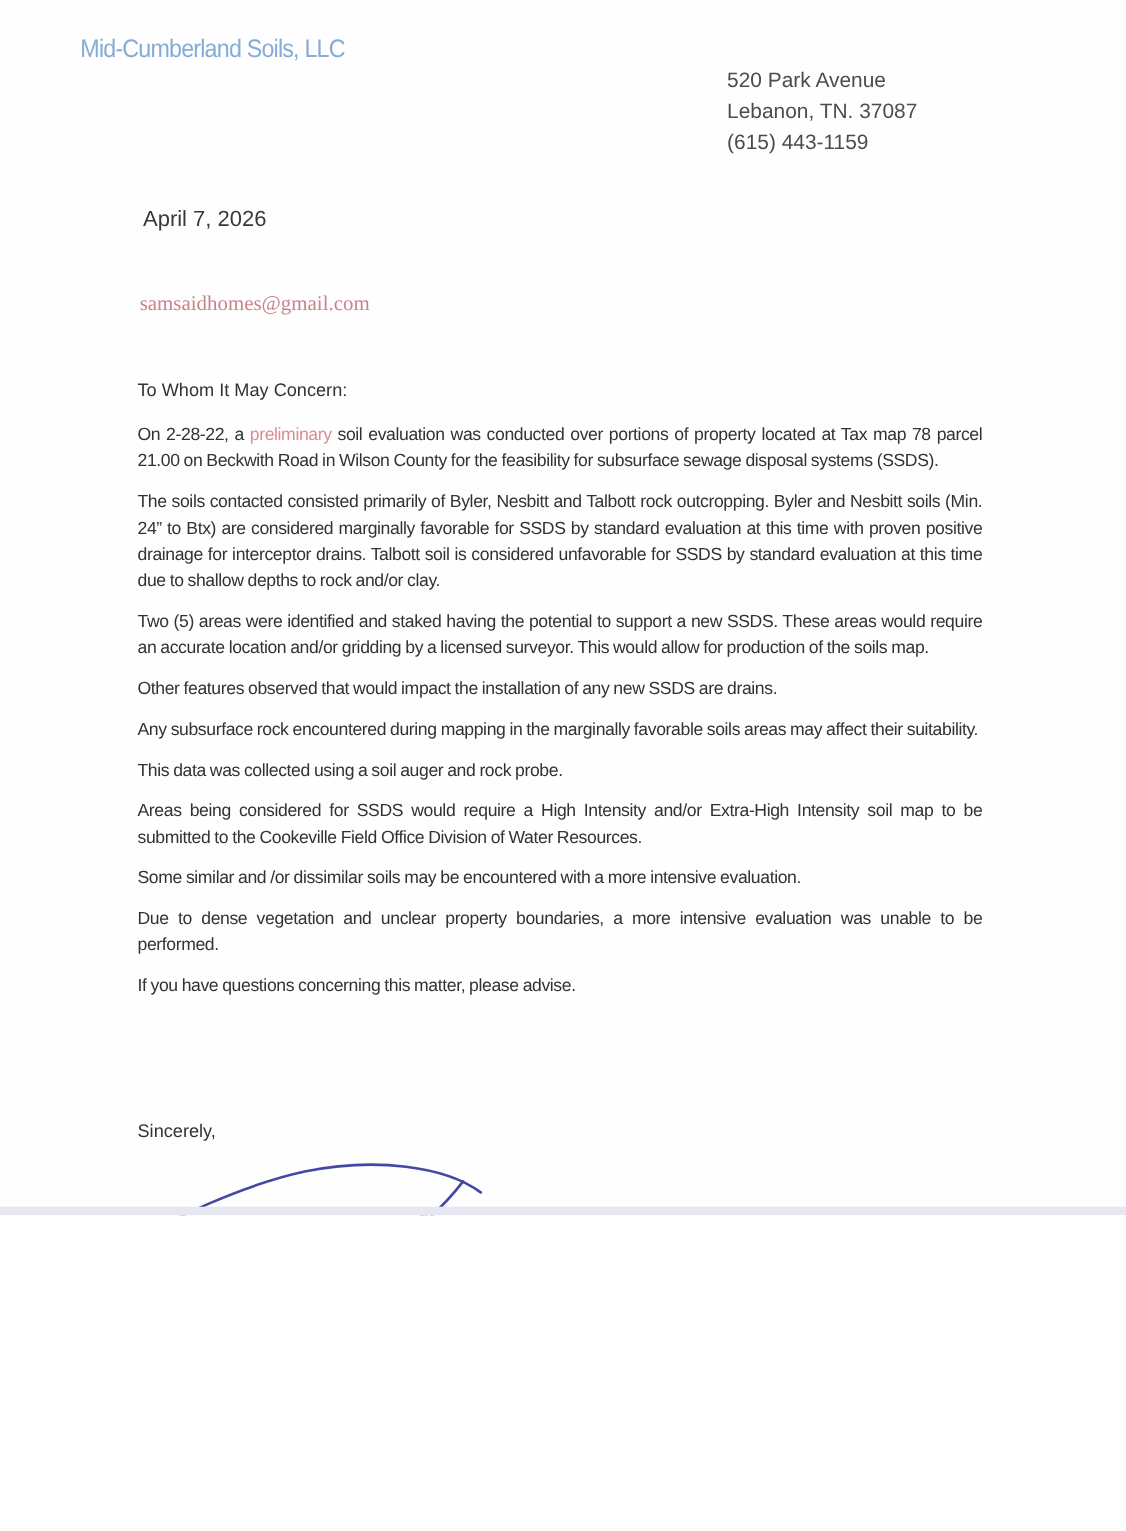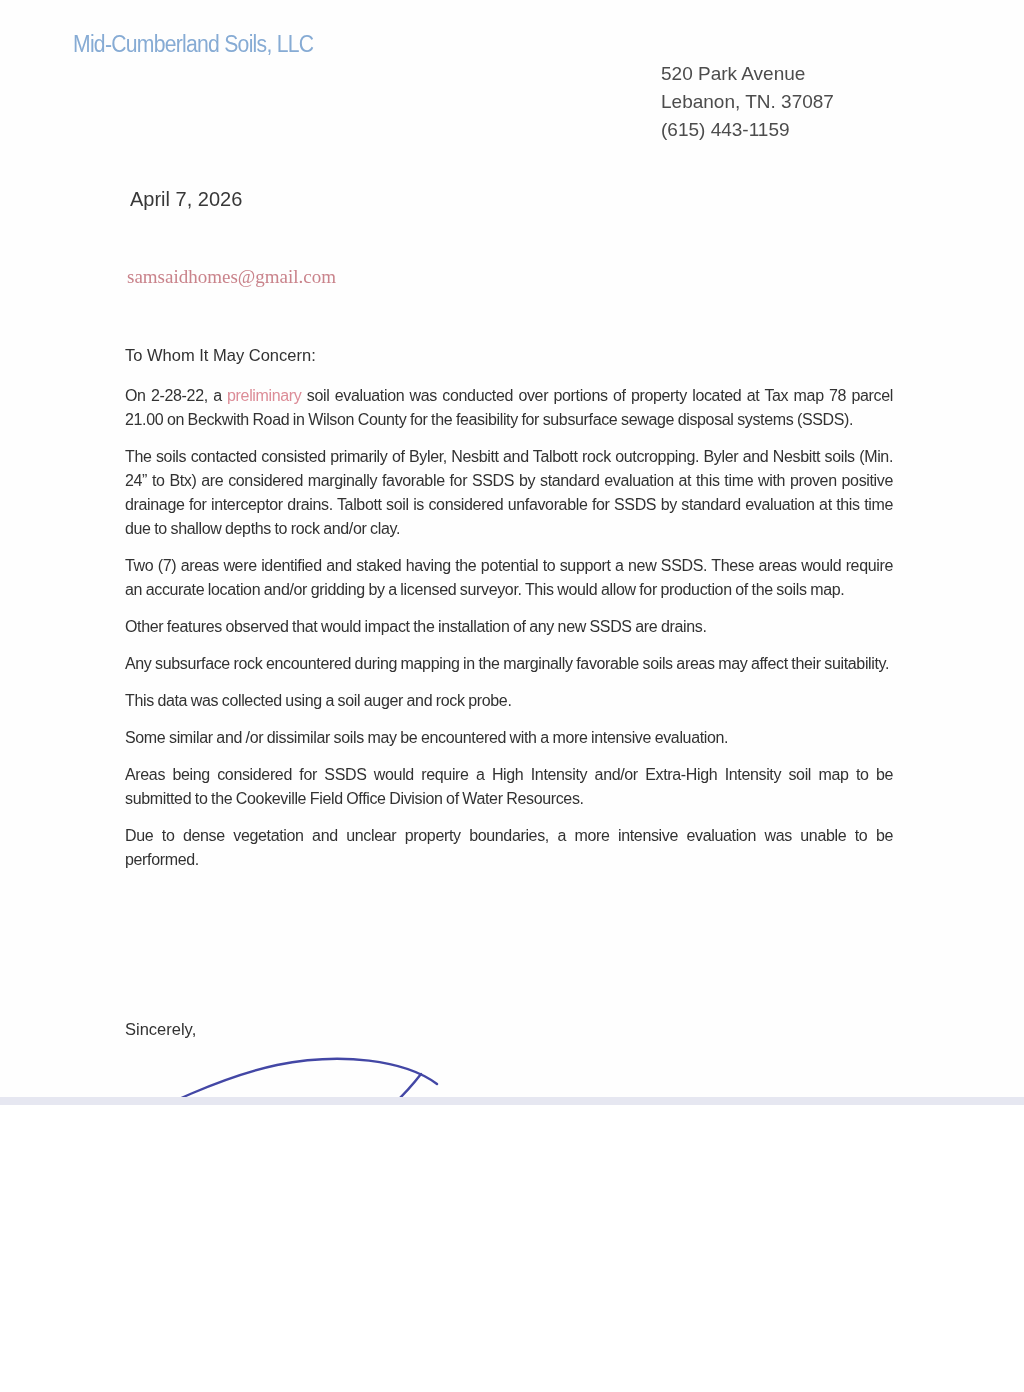--- a/index.html
+++ b/index.html
@@ -125,27 +125,28 @@
 
   <div class="letter-date">April 7, 2026</div>
 
   <div class="recipient-email">samsaidhomes@gmail.com</div>
 
   <div class="salutation">To Whom It May Concern:</div>
 
   <div class="letter-body">
     <p><span>On 2-28-22, a </span><span class="hl">preliminary</span><span> soil evaluation was conducted over portions of property located at Tax map 78 parcel 21.00 on Beckwith Road in Wilson County for the feasibility for subsurface sewage disposal systems (SSDS).</span></p>
     <p>The soils contacted consisted primarily of Byler, Nesbitt and Talbott rock outcropping. Byler and Nesbitt soils (Min. 24” to Btx) are considered marginally favorable for SSDS by standard evaluation at this time with proven positive drainage for interceptor drains. Talbott soil is considered unfavorable for SSDS by standard evaluation at this time due to shallow depths to rock and/or clay.</p>
-    <p>Two (7) areas were identified and staked having the potential to support a new SSDS. These areas would require an accurate location and/or gridding by a licensed surveyor. This would allow for production of the soils map.</p>
+    <p>Two (5) areas were identified and staked having the potential to support a new SSDS. These areas would require an accurate location and/or gridding by a licensed surveyor. This would allow for production of the soils map.</p>
     <p>Other features observed that would impact the installation of any new SSDS are drains.</p>
     <p>Any subsurface rock encountered during mapping in the marginally favorable soils areas may affect their suitability.</p>
     <p>This data was collected using a soil auger and rock probe.</p>
+    <p>Areas being considered for SSDS would require a High Intensity and/or Extra-High Intensity soil map to be submitted to the Cookeville Field Office Division of Water Resources.</p>
     <p>Some similar and /or dissimilar soils may be encountered with a more intensive evaluation.</p>
-    <p>Areas being considered for SSDS would require a High Intensity and/or Extra-High Intensity soil map to be submitted to the Cookeville Field Office Division of Water Resources.</p>
     <p>Due to dense vegetation and unclear property boundaries, a more intensive evaluation was unable to be performed.</p>
+    <p>If you have questions concerning this matter, please advise.</p>
   </div>
 
   <div class="closing">Sincerely,</div>
 
   <svg class="signature-svg" viewBox="0 0 345 110" fill="none">
     <g stroke="#4347a5" stroke-width="2.4" stroke-linecap="round" fill="none">
       <path d="M 332,36 C 300,12 236,4 172,17 C 116,29 52,60 16,80"></path>
       <path d="M 16,80 L 34,71"></path>
       <path d="M 16,80 L 33,82"></path>
       <path d="M 316,26 C 296,52 262,84 222,103"></path>

